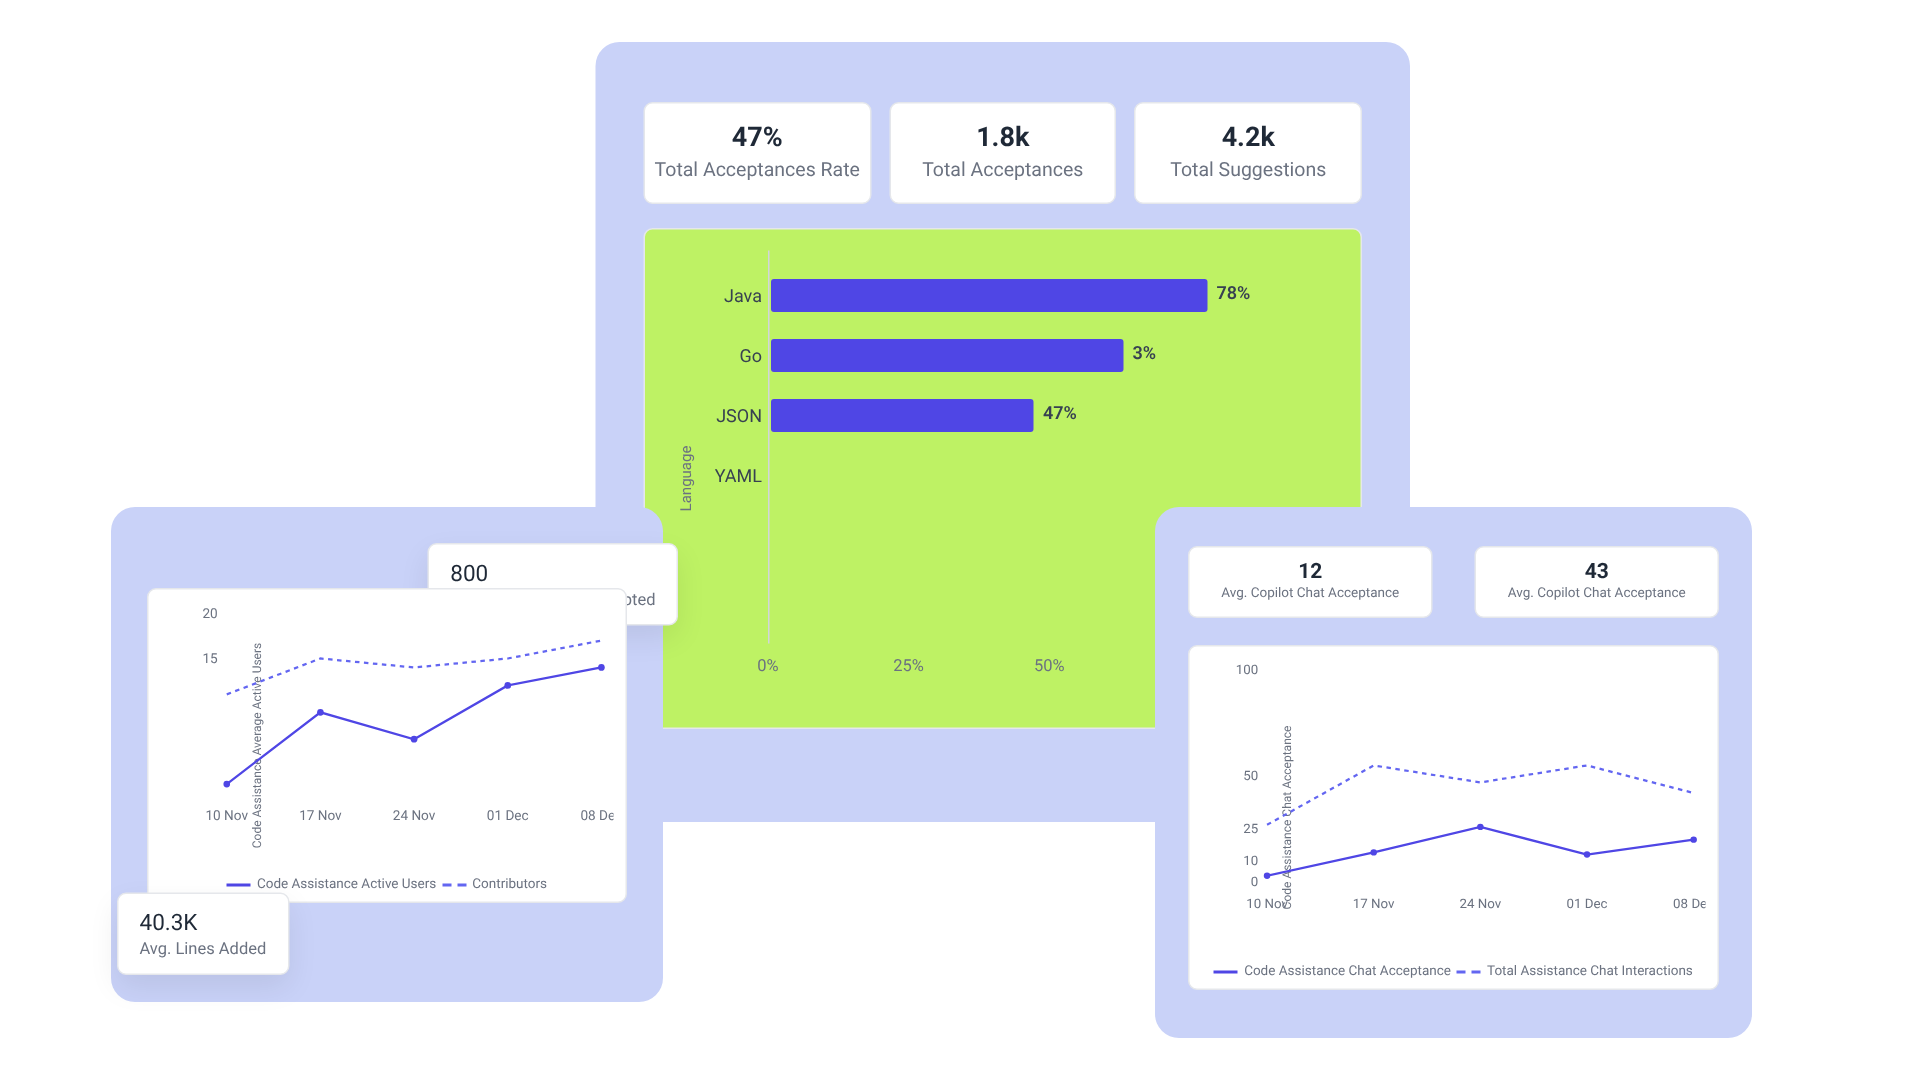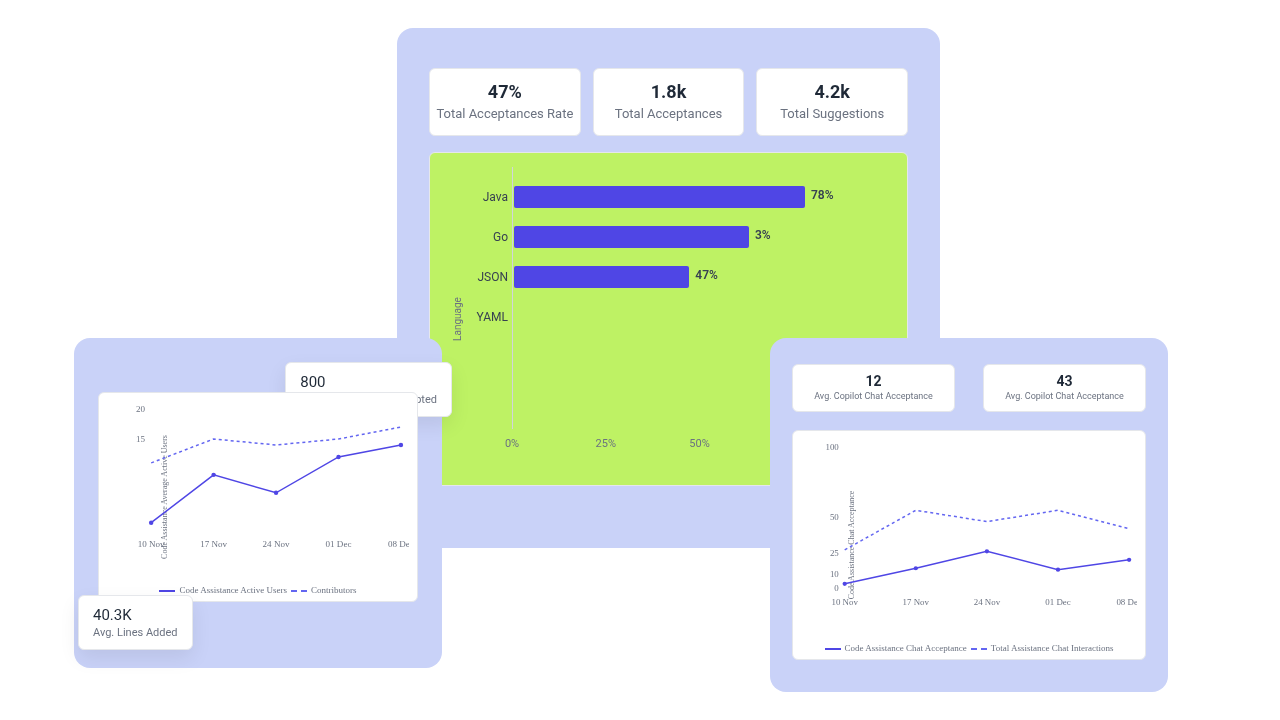--- a/index.html
+++ b/index.html
@@ -65,21 +65,21 @@
   .bars { position: absolute; left: 40px; right: 20px; top: 24px; bottom: 60px; }
   .bar-row { display: flex; align-items: center; height: 40px; }
   .bar-cat { width: 44px; text-align: right; font-size: 12px; color: #374151; padding-right: 6px; }
   .bar-track { flex: 1; position: relative; height: 22px; }
   .bar { position: absolute; left: 0; top: 0; bottom: 0; background: #4f46e5; border-radius: 2px; }
   .bar-val { position: absolute; top: 2px; font-size: 12px; font-weight: 600; color: #374151; }
   .xaxis { position: absolute; left: 82px; right: 20px; bottom: 28px; height: 20px; }
   .xtick { position: absolute; top: 0; transform: translateX(-50%); font-size: 11px; color: #6b7280; }
 
   
-  .linecard { background: #fff; border: 1px solid #e5e7eb; border-radius: 6px; position: absolute; font-family: Liberation Serif, serif; }
+  .linecard { background: #fff; border: 1px solid #e5e7eb; border-radius: 6px; position: absolute; }
   .linecard.left  { left: 24px; right: 24px; top: 54px; bottom: 66px; }
   .linecard.rightc{ left: 22px; right: 22px; top: 92px; bottom: 32px; }
 
   .floating-kpi {
     position: absolute;
     background: #fff;
     border: 1px solid #e5e7eb;
     border-radius: 6px;
     padding: 10px 14px;
     box-shadow: 0 8px 20px rgba(0,0,0,.08);

